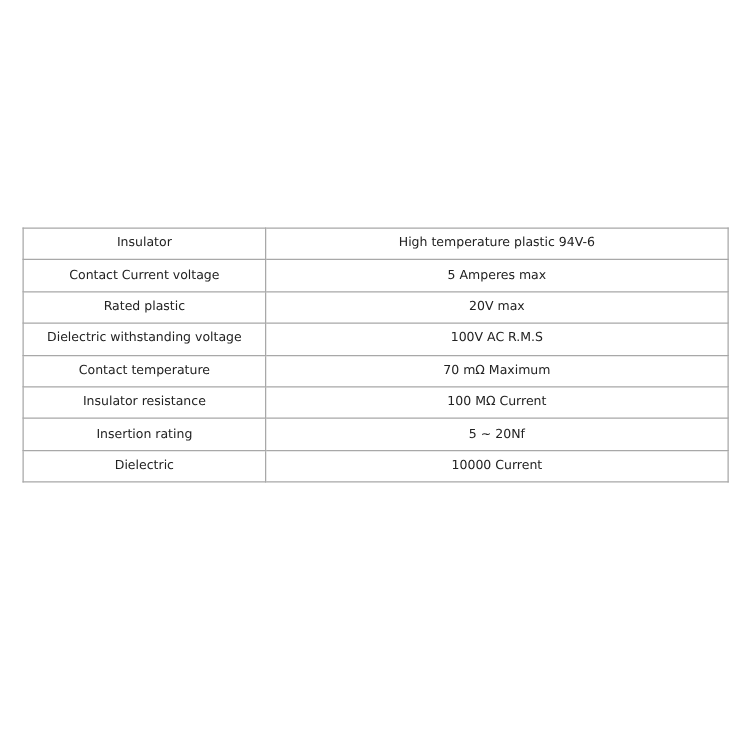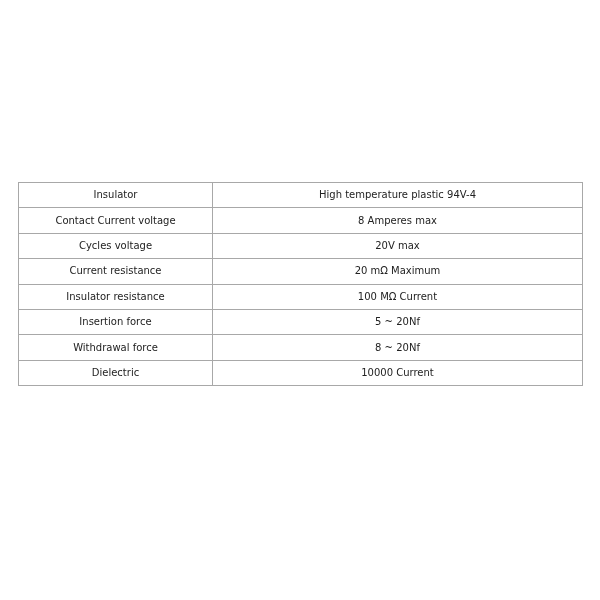--- a/index.html
+++ b/index.html
@@ -35,44 +35,44 @@
     }
     .spec-table td.label-cell { width: 193px; }
   </style>
 </head>
 <body>
 
 <table class="spec-table">
   <tbody>
     <tr>
       <td class="label-cell">Insulator</td>
-      <td>High temperature plastic 94V-4</td>
+      <td>High temperature plastic 94V-6</td>
     </tr>
     <tr>
       <td class="label-cell">Contact Current voltage</td>
-      <td>8 Amperes max</td>
+      <td>5 Amperes max</td>
     </tr>
     <tr>
-      <td class="label-cell">Cycles voltage</td>
+      <td class="label-cell">Rated plastic</td>
       <td>20V max</td>
     </tr>
     <tr>
-      <td class="label-cell">Current resistance</td>
-      <td>20 mΩ Maximum</td>
+      <td class="label-cell">Dielectric withstanding voltage</td>
+      <td>100V AC R.M.S</td>
+    </tr>
+    <tr>
+      <td class="label-cell">Contact temperature</td>
+      <td>70 mΩ Maximum</td>
     </tr>
     <tr>
       <td class="label-cell">Insulator resistance</td>
       <td>100 MΩ Current</td>
     </tr>
     <tr>
-      <td class="label-cell">Insertion force</td>
+      <td class="label-cell">Insertion rating</td>
       <td>5 ~ 20Nf</td>
-    </tr>
-    <tr>
-      <td class="label-cell">Withdrawal force</td>
-      <td>8 ~ 20Nf</td>
     </tr>
     <tr>
       <td class="label-cell">Dielectric</td>
       <td>10000 Current</td>
     </tr>
   </tbody>
 </table>
 
 </body></html>

